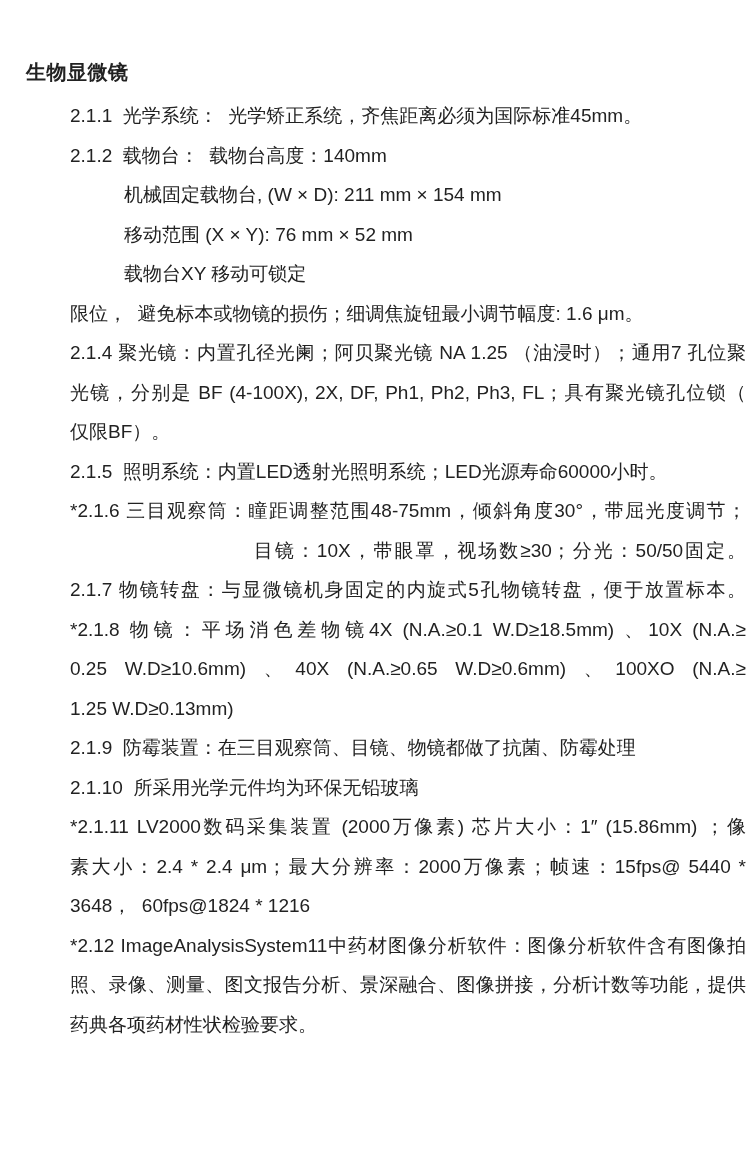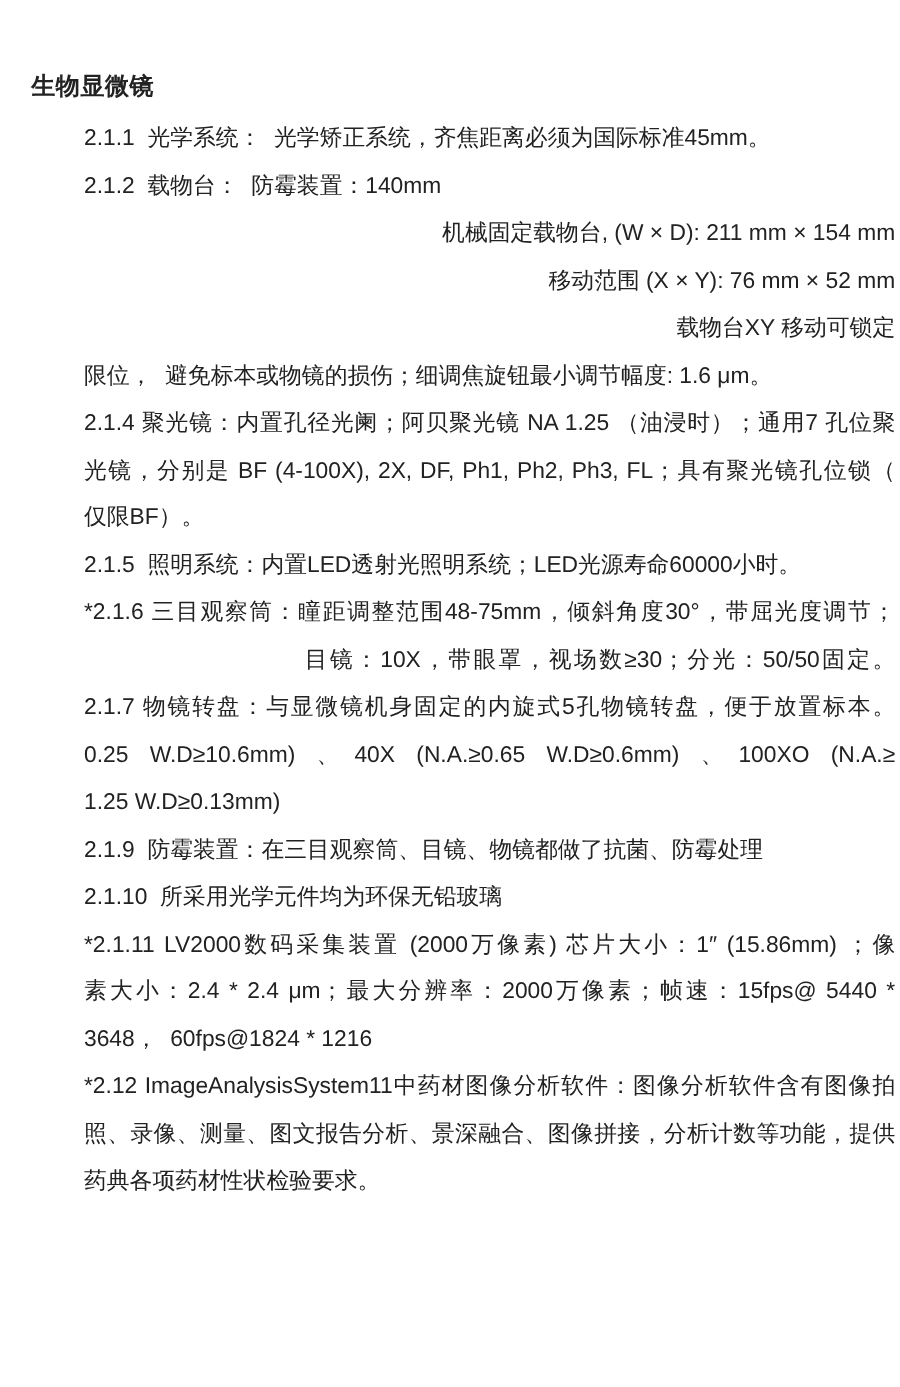--- a/index.html
+++ b/index.html
@@ -31,44 +31,45 @@
     min-height: 39.5px;
     white-space: pre-wrap;
     overflow: hidden;
     margin-left: 44px;
   }
   .line.justify {
     white-space: normal;
     text-align: justify;
     text-align-last: justify;
   }
-  .line.indent-1 { padding-left: 54px; text-align: right; }
+  .line.indent-1 { padding-left: 54px; }
   .line.indent-2 { padding-left: 184px; }
 </style>
 </head>
 <body>
 
 <div class="page">
   <div class="doc-title">生物显微镜</div>
 
   <div>
 
   <div class="line">2.1.1  光学系统：  光学矫正系统，齐焦距离必须为国际标准45mm。</div>
-      <div class="line">2.1.2  载物台：  防霉装置：140mm</div>
+      <div class="line">2.1.2  载物台：  载物台高度：140mm</div>
       <div class="line indent-1">机械固定载物台, (W × D): 211 mm × 154 mm</div>
       <div class="line indent-1">移动范围 (X × Y): 76 mm × 52 mm</div>
       <div class="line indent-1">载物台XY 移动可锁定</div>
       <div class="line">限位，  避免标本或物镜的损伤；细调焦旋钮最小调节幅度: 1.6 μm。</div>
       <div class="line justify">2.1.4  聚光镜：内置孔径光阑；阿贝聚光镜 NA 1.25 （油浸时）；通用7 孔位聚</div>
       <div class="line justify">光镜，分别是 BF (4-100X), 2X, DF, Ph1, Ph2, Ph3, FL；具有聚光镜孔位锁（</div>
       <div class="line">仅限BF）。</div>
       <div class="line">2.1.5  照明系统：内置LED透射光照明系统；LED光源寿命60000小时。</div>
       <div class="line justify">*2.1.6  三目观察筒：瞳距调整范围48-75mm，倾斜角度30°，带屈光度调节；</div>
       <div class="line indent-2 justify">目镜：10X，带眼罩，视场数≥30；分光：50/50固定。</div>
       <div class="line justify">2.1.7  物镜转盘：与显微镜机身固定的内旋式5孔物镜转盘，便于放置标本。</div>
+      <div class="line justify">*2.1.8  物镜：平场消色差物镜4X (N.A.≥0.1 W.D≥18.5mm) 、10X (N.A.≥</div>
       <div class="line justify">0.25 W.D≥10.6mm) 、40X (N.A.≥0.65 W.D≥0.6mm) 、100XO (N.A.≥</div>
       <div class="line">1.25 W.D≥0.13mm)</div>
       <div class="line">2.1.9  防霉装置：在三目观察筒、目镜、物镜都做了抗菌、防霉处理</div>
       <div class="line">2.1.10  所采用光学元件均为环保无铅玻璃</div>
       <div class="line justify">*2.1.11  LV2000数码采集装置 (2000万像素) 芯片大小：1″ (15.86mm) ；像</div>
       <div class="line justify">素大小：2.4 * 2.4 μm；最大分辨率：2000万像素；帧速：15fps@ 5440 *</div>
       <div class="line">3648，  60fps@1824 * 1216</div>
       <div class="line justify">*2.12  ImageAnalysisSystem11中药材图像分析软件：图像分析软件含有图像拍</div>
       <div class="line justify">照、录像、测量、图文报告分析、景深融合、图像拼接，分析计数等功能，提供</div>
       <div class="line">药典各项药材性状检验要求。</div>

